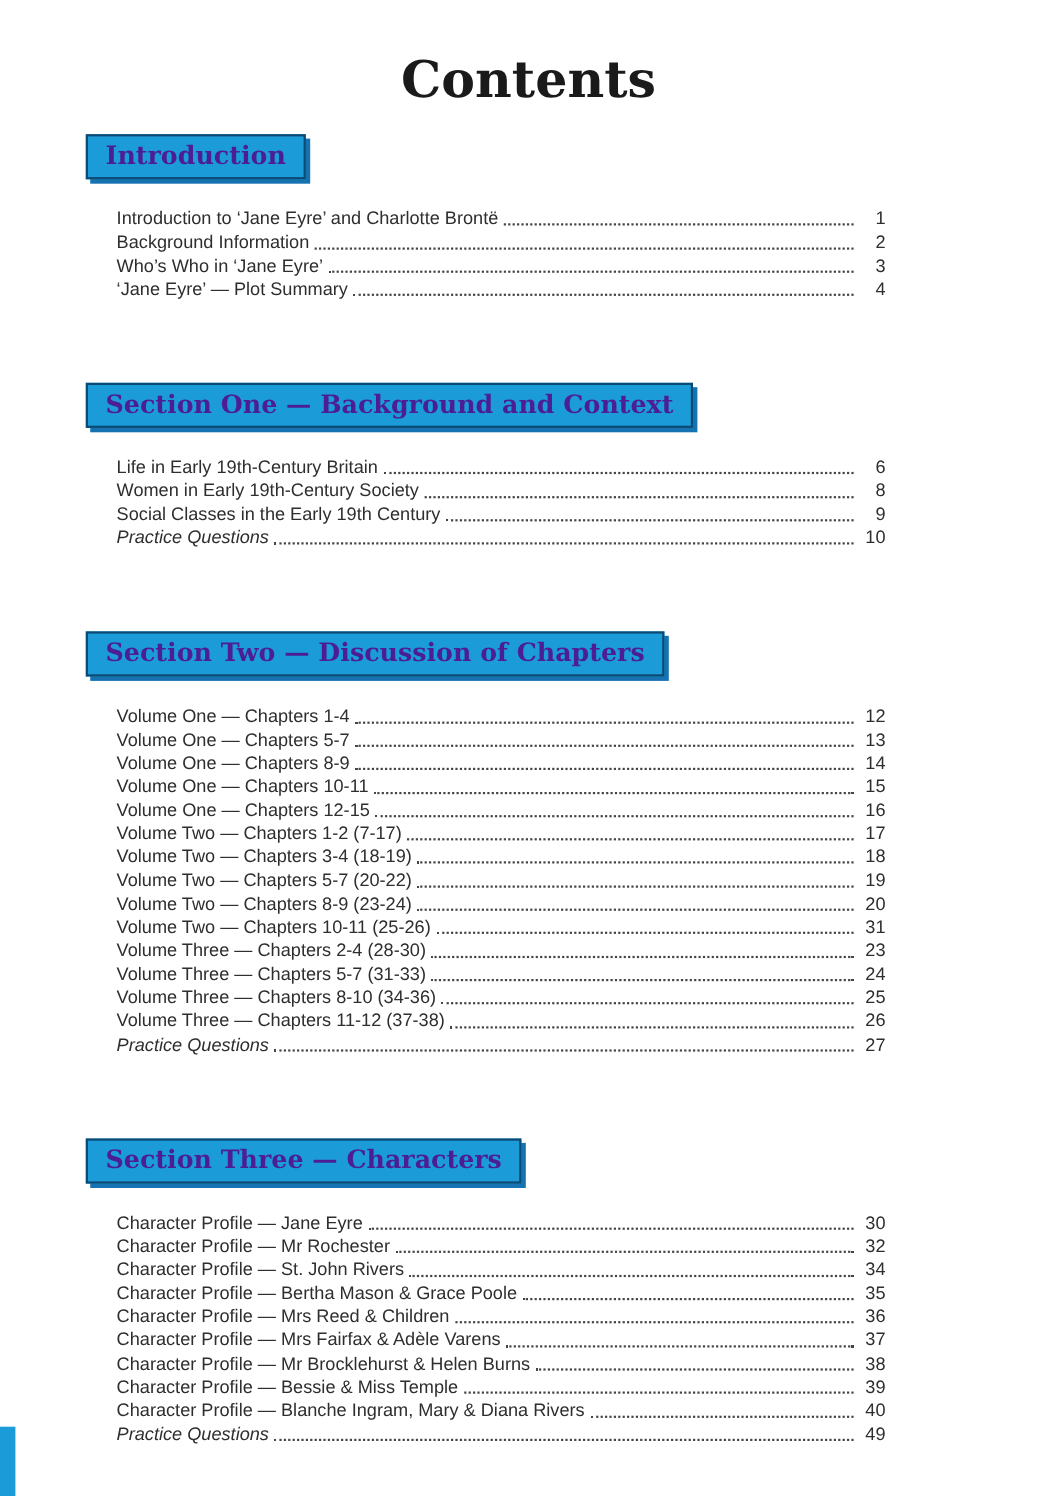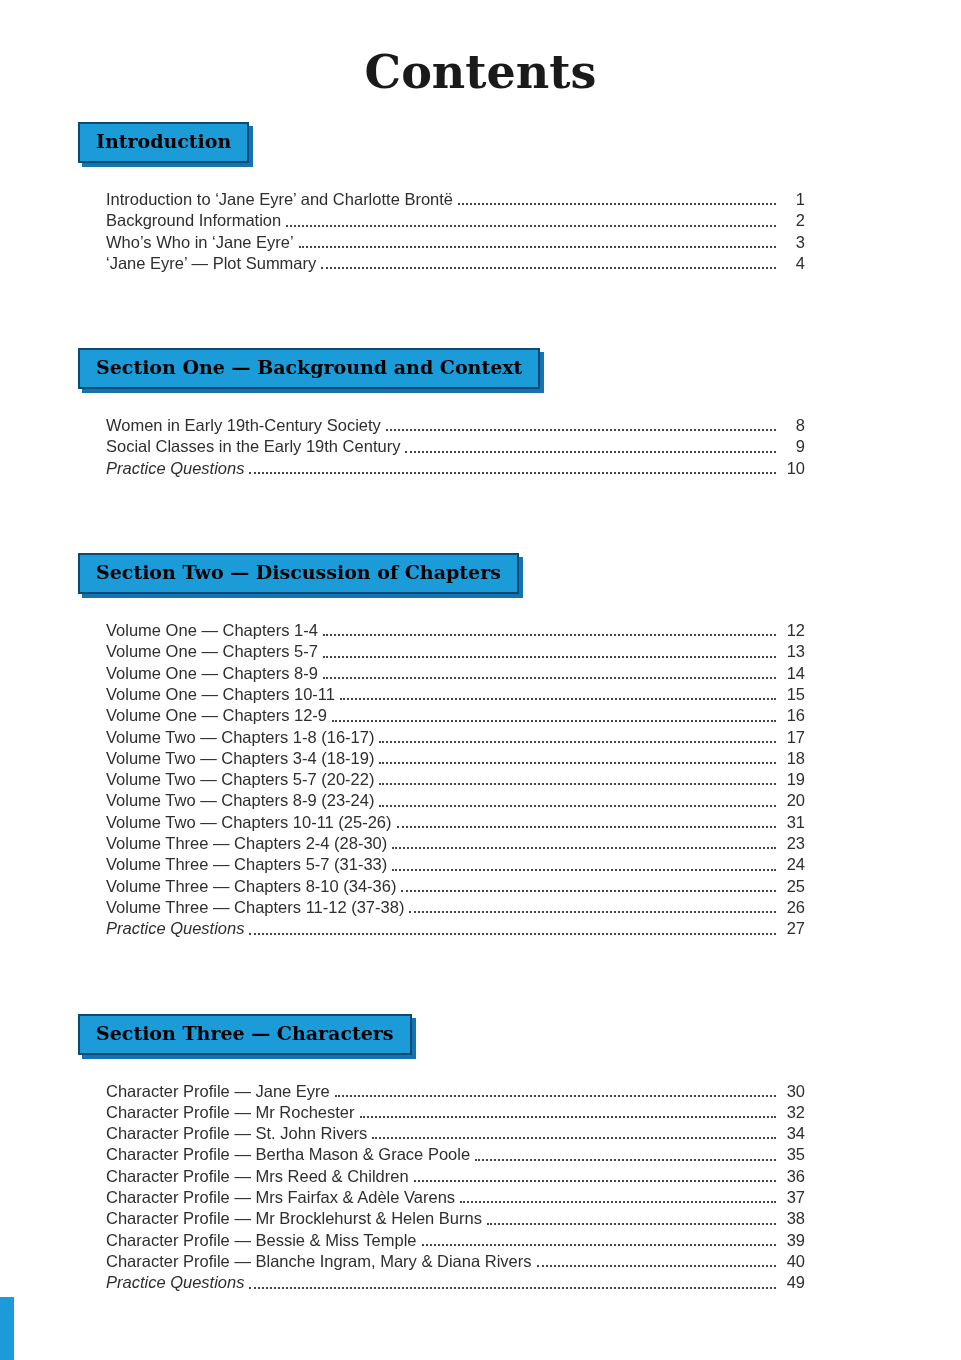--- a/index.html
+++ b/index.html
@@ -24,24 +24,24 @@
     margin: 0 -144px 23px -78px;
     text-align: center;
     color: #1a1a1a;
     letter-spacing: 0px;
   }
   .toc-section { margin: 0; }
   .toc-section + .toc-section { margin-top: 74px; }
   .section-header {
     display: inline-block;
     background: var(--accent, #1b9bd8);
-    color: #000000;
+    color: #4c1d95;
     font-family: "DejaVu Serif", "Liberation Serif", serif;
     font-weight: bold;
-    font-size: 19px;
+    font-size: 23px;
     line-height: 29px;
     padding: 3px 16px 5px 16px;
     border: 2px solid var(--header-border, #0d4a73);
     box-shadow: 4px 4px 0 var(--header-shadow, #1673b2);
     margin: 0 0 14px 0;
     white-space: nowrap;
   }
   ul.toc-list {
     list-style: none;
     margin: 12px;
@@ -104,20 +104,25 @@
             <span class="toc-dots"></span>
             <span class="toc-page">4</span>
           </li>
         </ul>
   </section>
 
   <section class="toc-section">
     <div class="section-header">Section One — Background and Context</div>
     <ul class="toc-list">
           <li class="toc-row">
+            <span class="toc-title">Life in Early 19th-Century Britain</span>
+            <span class="toc-dots"></span>
+            <span class="toc-page">6</span>
+          </li>
+          <li class="toc-row">
             <span class="toc-title">Women in Early 19th-Century Society</span>
             <span class="toc-dots"></span>
             <span class="toc-page">8</span>
           </li>
           <li class="toc-row">
             <span class="toc-title">Social Classes in the Early 19th Century</span>
             <span class="toc-dots"></span>
             <span class="toc-page">9</span>
           </li>
           <li class="toc-row italic">
@@ -145,26 +150,26 @@
             <span class="toc-title">Volume One — Chapters 8-9</span>
             <span class="toc-dots"></span>
             <span class="toc-page">14</span>
           </li>
           <li class="toc-row">
             <span class="toc-title">Volume One — Chapters 10-11</span>
             <span class="toc-dots"></span>
             <span class="toc-page">15</span>
           </li>
           <li class="toc-row">
-            <span class="toc-title">Volume One — Chapters 12-9</span>
+            <span class="toc-title">Volume One — Chapters 12-15</span>
             <span class="toc-dots"></span>
             <span class="toc-page">16</span>
           </li>
           <li class="toc-row">
-            <span class="toc-title">Volume Two — Chapters 1-8 (16-17)</span>
+            <span class="toc-title">Volume Two — Chapters 1-2 (7-17)</span>
             <span class="toc-dots"></span>
             <span class="toc-page">17</span>
           </li>
           <li class="toc-row">
             <span class="toc-title">Volume Two — Chapters 3-4 (18-19)</span>
             <span class="toc-dots"></span>
             <span class="toc-page">18</span>
           </li>
           <li class="toc-row">
             <span class="toc-title">Volume Two — Chapters 5-7 (20-22)</span>

